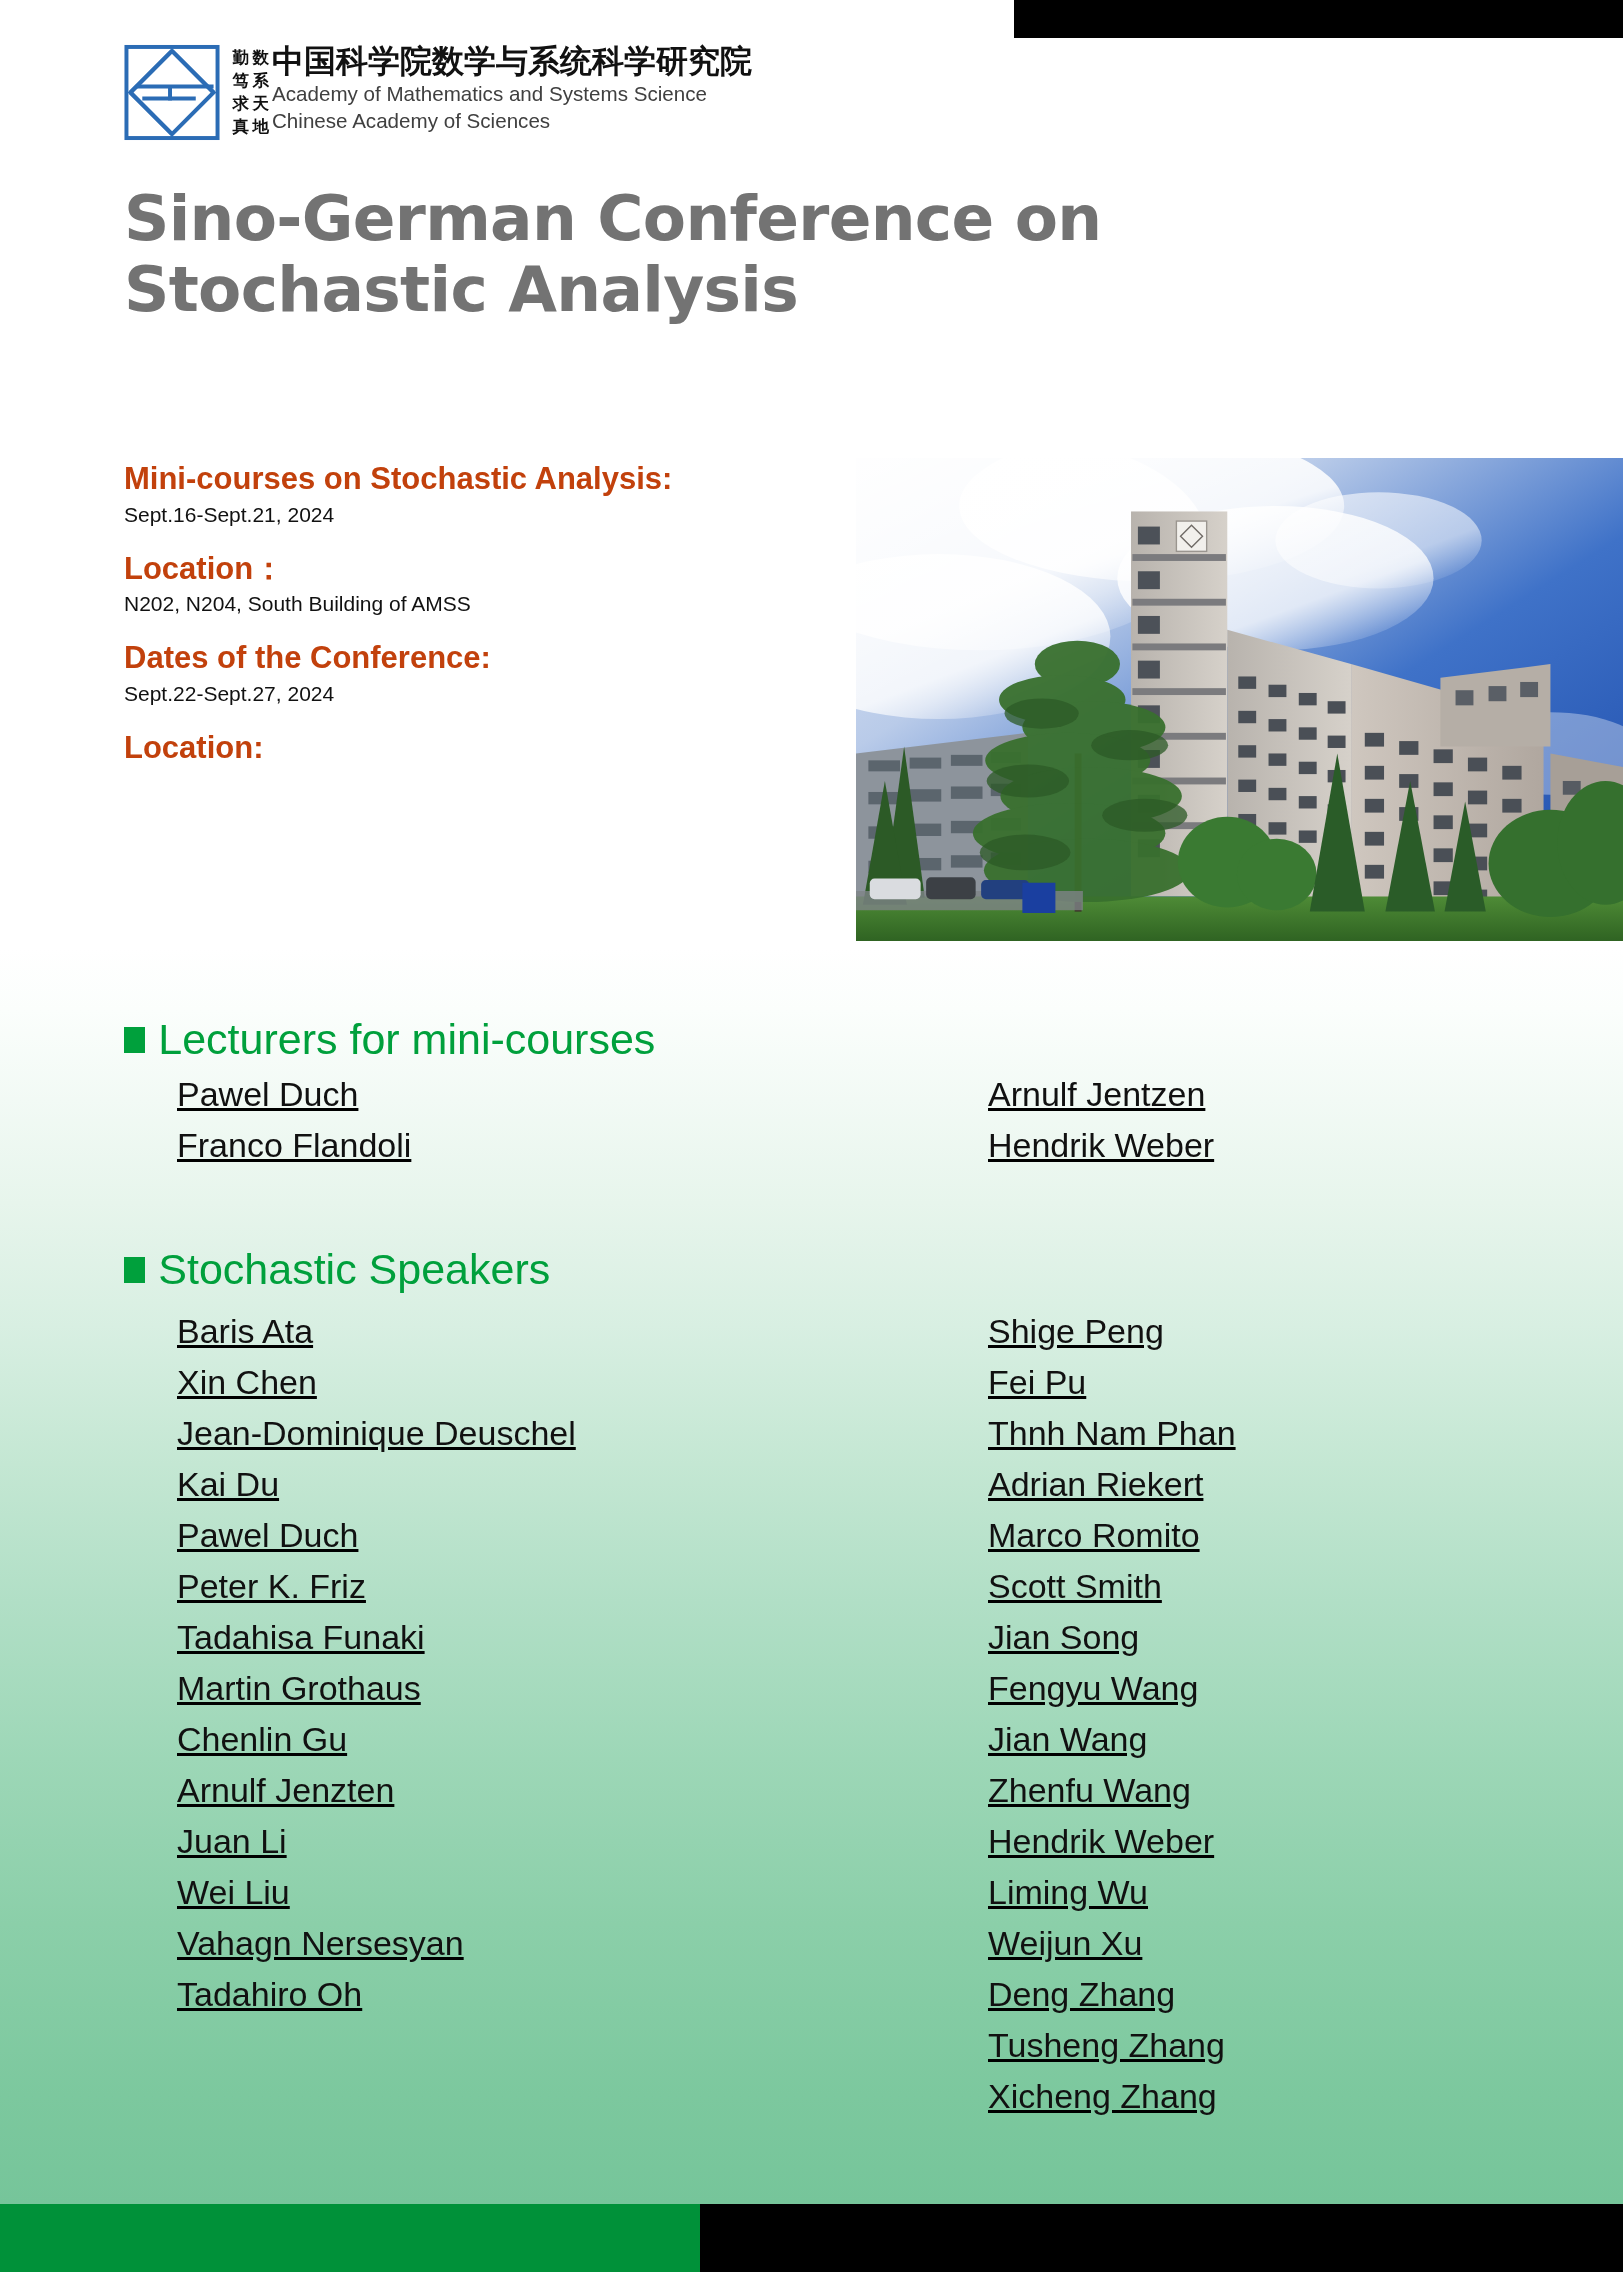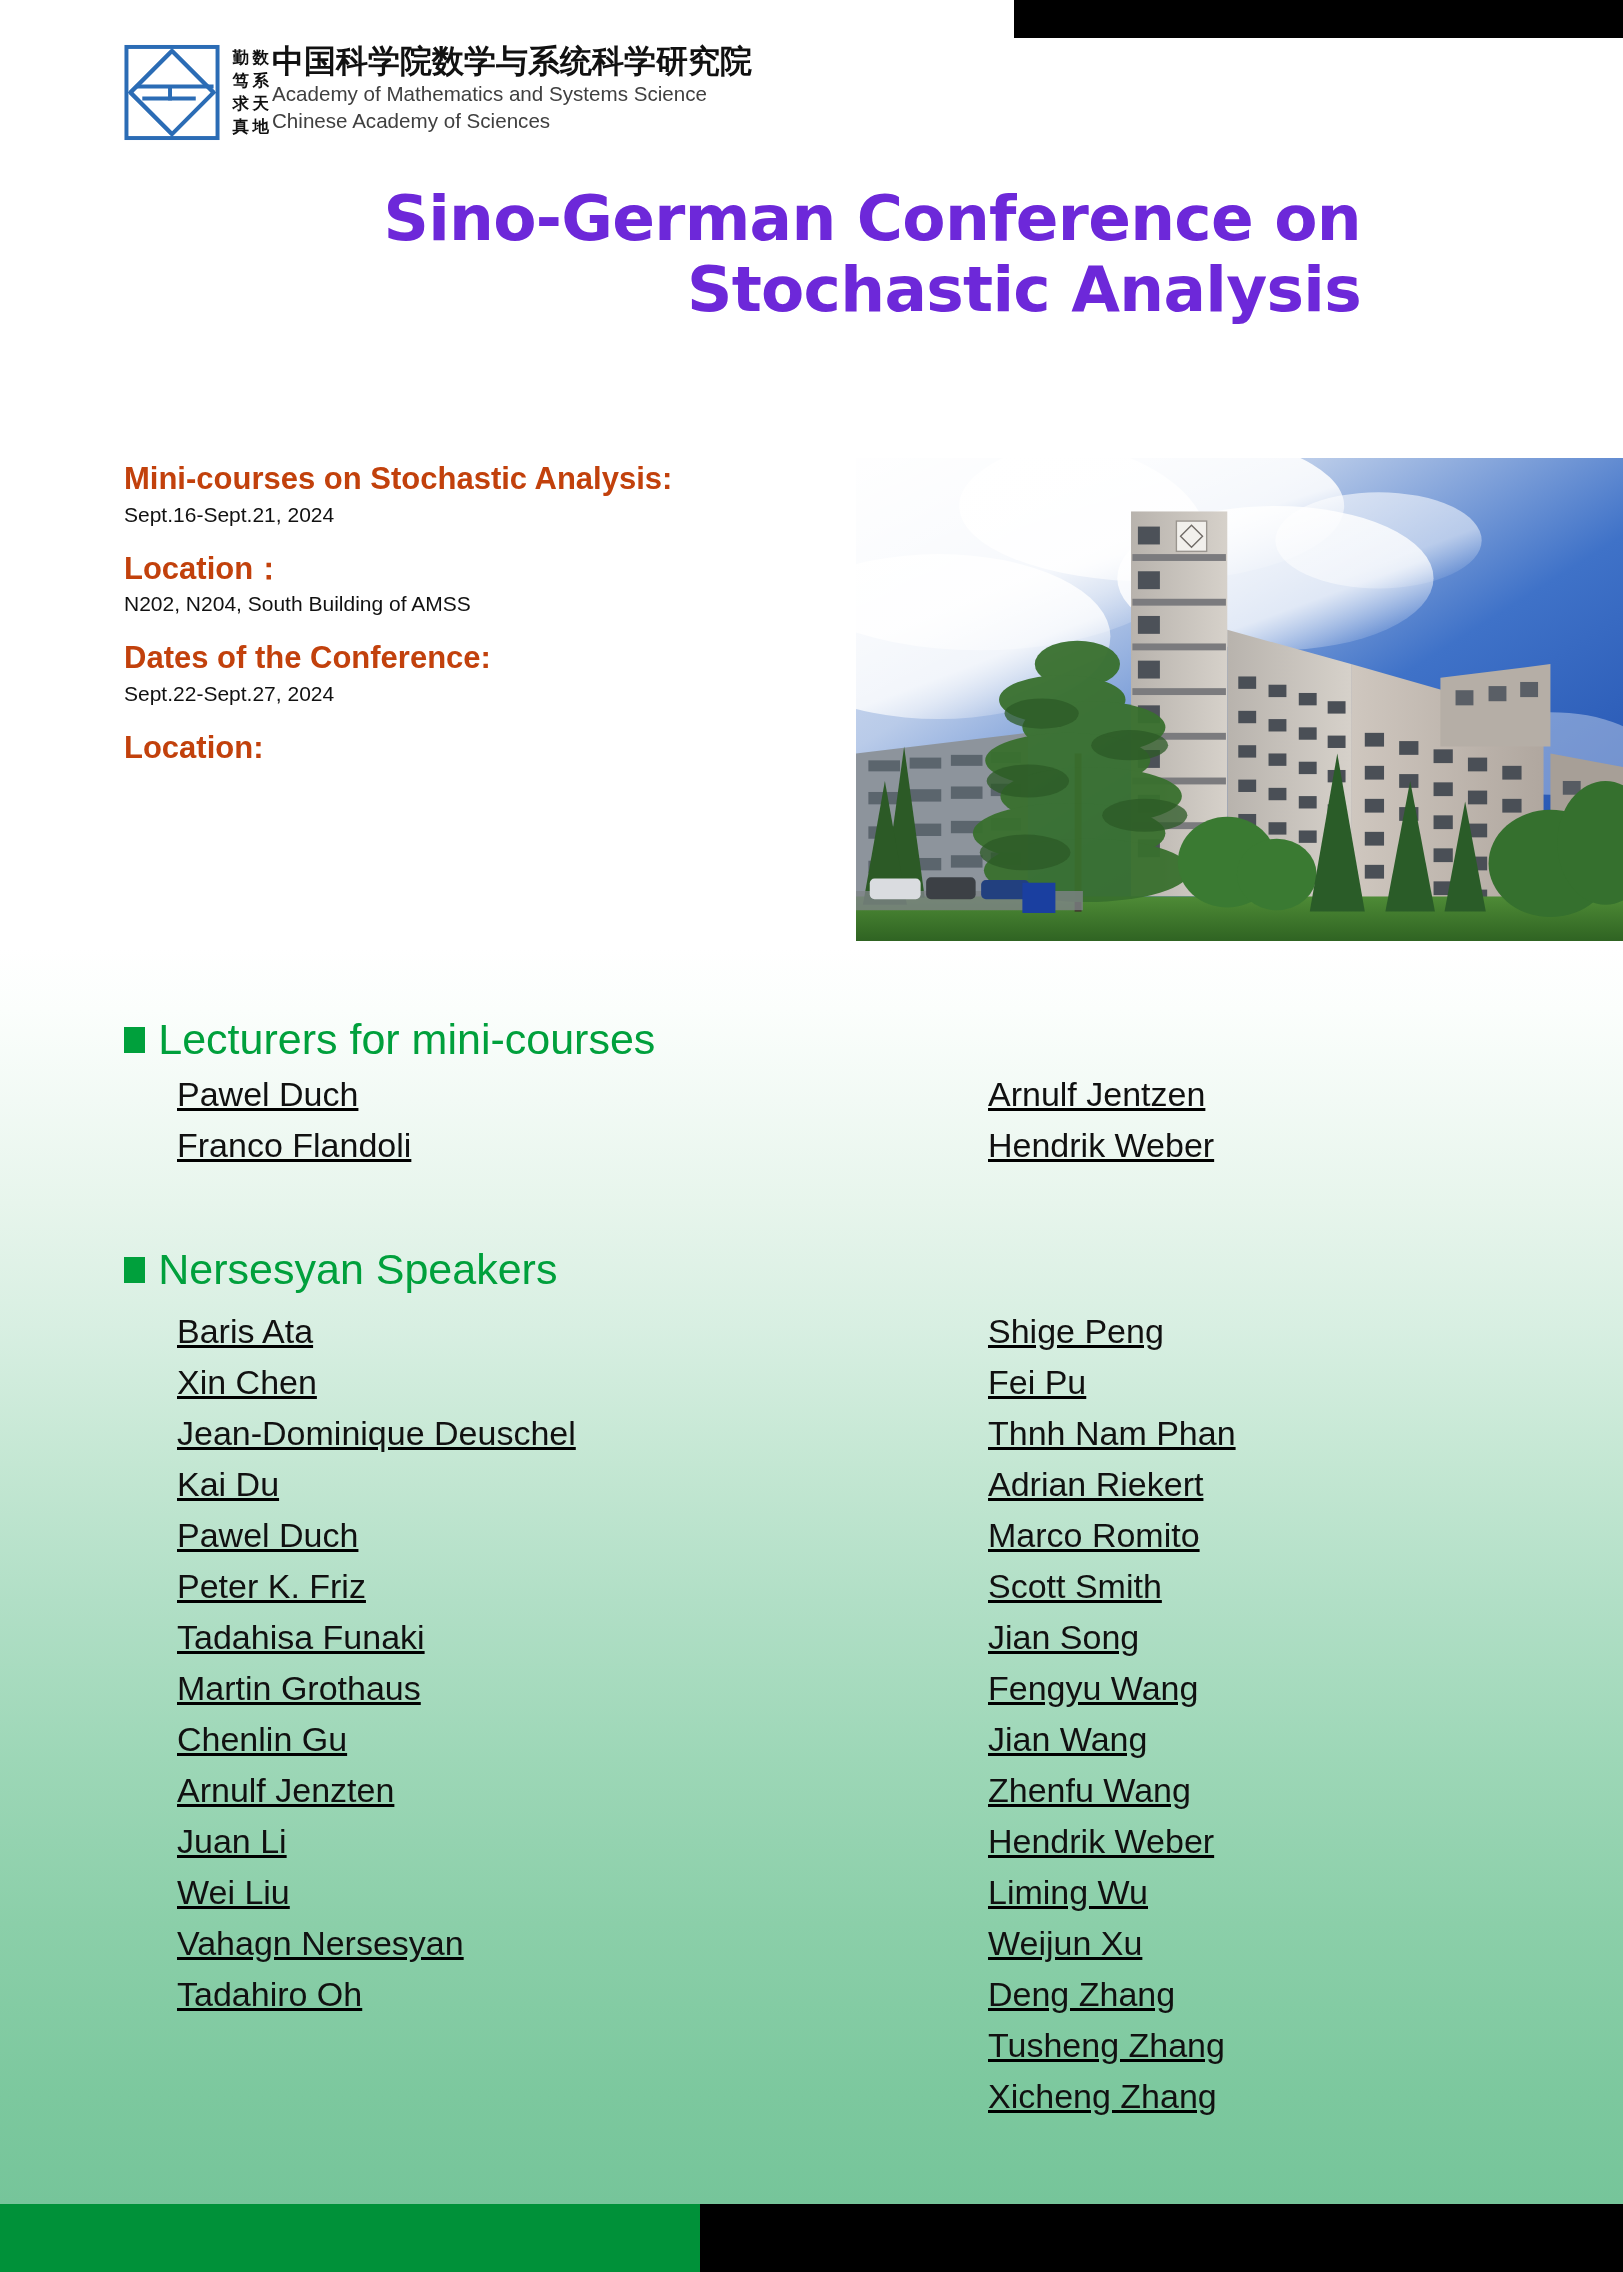--- a/index.html
+++ b/index.html
@@ -119,24 +119,23 @@
 
   
   .title {
     position: absolute;
     left: 124px;
     top: 184px;
     width: 1237px;
     font-family: "DejaVu Sans", sans-serif;
     font-size: 63px;
     font-weight: 700;
-    color: #6d28d9;
+    color: #737373;
     line-height: 1.12;
     letter-spacing: -0.7px;
-    text-align: right;
   }
   .title-line { display: block; white-space: nowrap; }
 
   
   .info {
     position: absolute;
     left: 124px;
     top: 459px;
     width: 715px;
   }
@@ -503,21 +502,21 @@
       <div class="name-item">Franco Flandoli</div>
     </div>
     <div class="name-col right">
       <div class="name-item">Arnulf Jentzen</div>
       <div class="name-item">Hendrik Weber</div>
     </div>
   </div>
 
   <div class="section-head" id="speakers-head">
     <span class="sq"></span>
-    <span class="section-title">Nersesyan Speakers</span>
+    <span class="section-title">Stochastic Speakers</span>
   </div>
 
   <div class="name-list" id="speakers-list">
     <div class="name-col left">
       <div class="name-item">Baris Ata</div>
       <div class="name-item">Xin Chen</div>
       <div class="name-item">Jean-Dominique Deuschel</div>
       <div class="name-item">Kai Du</div>
       <div class="name-item">Pawel Duch</div>
       <div class="name-item">Peter K. Friz</div>

